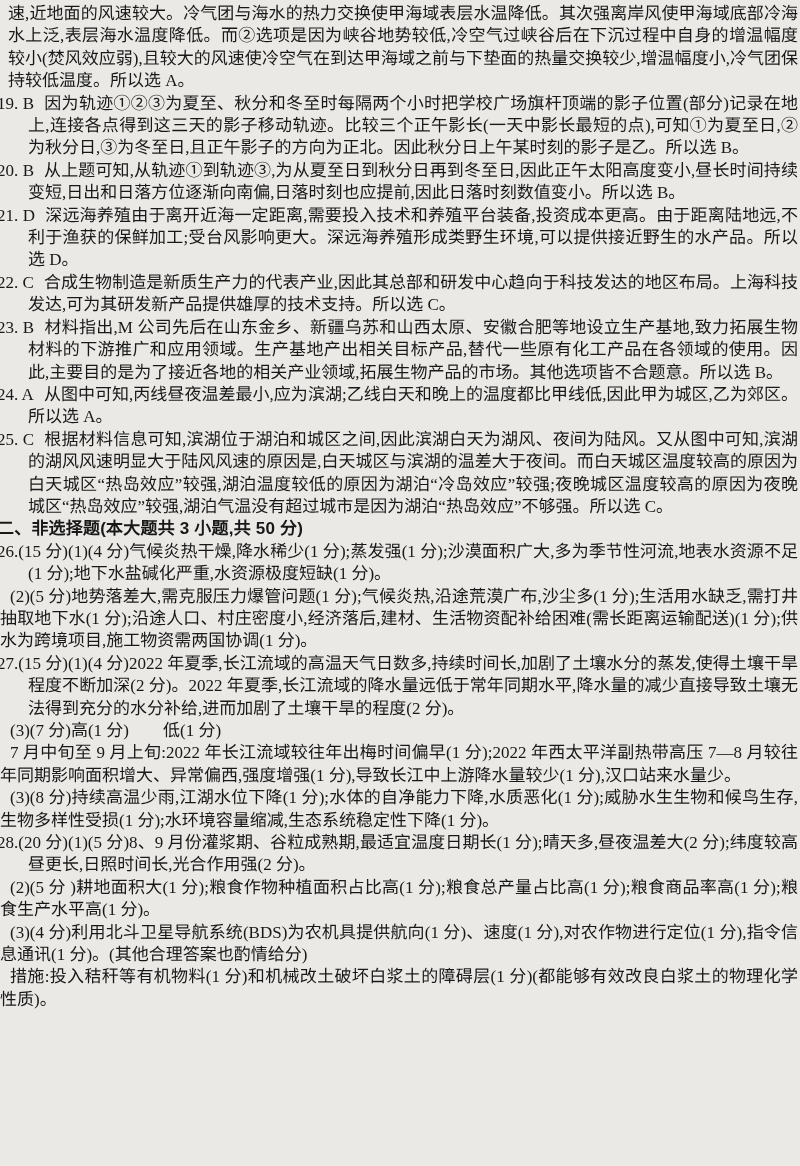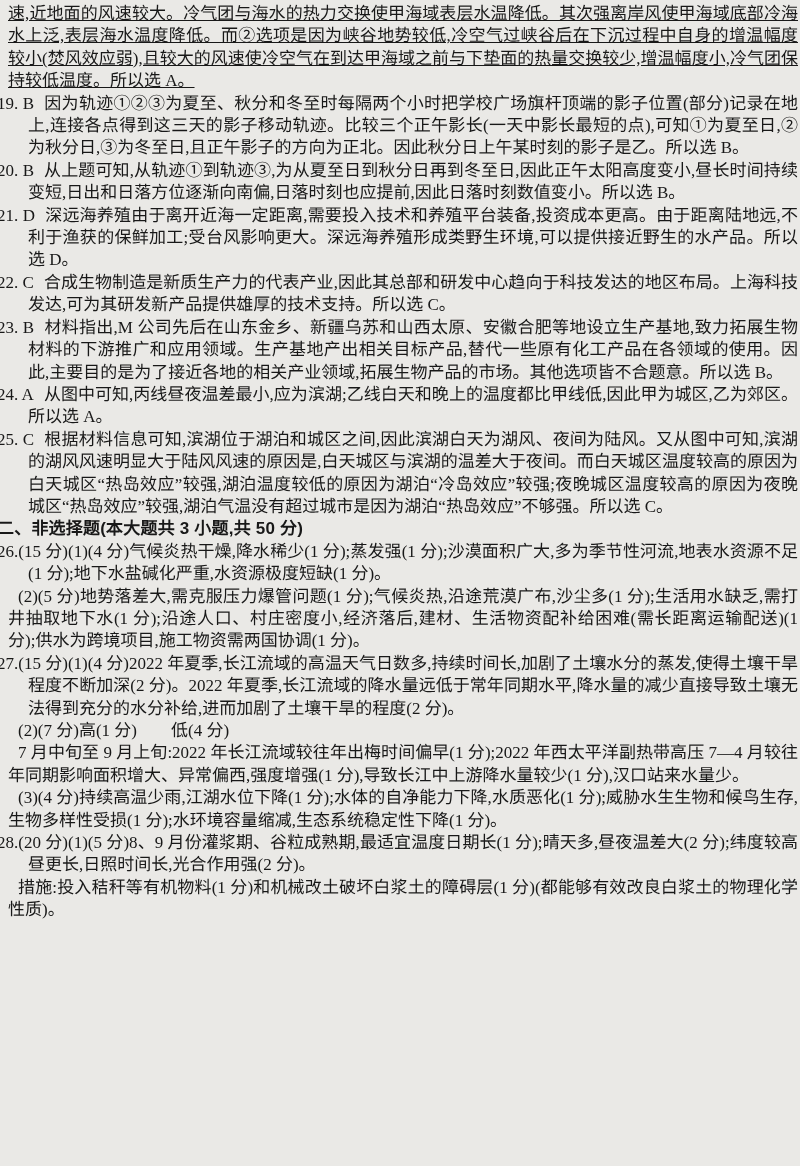--- a/index.html
+++ b/index.html
@@ -19,32 +19,32 @@
     line-height: 22.4px;
     color: #181818;
     text-align: justify;
     text-justify: inter-character;
   }
   .para {
     margin: 0;
     word-break: break-all;
   }
   
-  .p-cont { margin-left: 8px; text-decoration: underline; }
+  .p-cont { margin-left: 8px; }
   
   .p-item {
     margin-left: -3px;
     padding-left: 31px;
     text-indent: -31px;
   }
   .p-item.p-choice .label { margin-right: 10px; }
   .label { white-space: pre; }
   
   .p-sub {
-    margin-left: 8px;
+    margin-left: 0;
     text-indent: 10px;
   }
   
   .p-header {
     margin-left: -3px;
     font-weight: bold;
     font-family: "Liberation Sans", "DejaVu Sans", sans-serif;
     letter-spacing: 0.2px;
   }
 </style>
@@ -57,18 +57,20 @@
     <p class="para p-item p-choice"><span class="label">20. B</span>从上题可知,从轨迹①到轨迹③,为从夏至日到秋分日再到冬至日,因此正午太阳高度变小,昼长时间持续变短,日出和日落方位逐渐向南偏,日落时刻也应提前,因此日落时刻数值变小。所以选 B。</p>
     <p class="para p-item p-choice"><span class="label">21. D</span>深远海养殖由于离开近海一定距离,需要投入技术和养殖平台装备,投资成本更高。由于距离陆地远,不利于渔获的保鲜加工;受台风影响更大。深远海养殖形成类野生环境,可以提供接近野生的水产品。所以选 D。</p>
     <p class="para p-item p-choice"><span class="label">22. C</span>合成生物制造是新质生产力的代表产业,因此其总部和研发中心趋向于科技发达的地区布局。上海科技发达,可为其研发新产品提供雄厚的技术支持。所以选 C。</p>
     <p class="para p-item p-choice"><span class="label">23. B</span>材料指出,M 公司先后在山东金乡、新疆乌苏和山西太原、安徽合肥等地设立生产基地,致力拓展生物材料的下游推广和应用领域。生产基地产出相关目标产品,替代一些原有化工产品在各领域的使用。因此,主要目的是为了接近各地的相关产业领域,拓展生物产品的市场。其他选项皆不合题意。所以选 B。</p>
     <p class="para p-item p-choice"><span class="label">24. A</span>从图中可知,丙线昼夜温差最小,应为滨湖;乙线白天和晚上的温度都比甲线低,因此甲为城区,乙为郊区。所以选 A。</p>
     <p class="para p-item p-choice"><span class="label">25. C</span>根据材料信息可知,滨湖位于湖泊和城区之间,因此滨湖白天为湖风、夜间为陆风。又从图中可知,滨湖的湖风风速明显大于陆风风速的原因是,白天城区与滨湖的温差大于夜间。而白天城区温度较高的原因为白天城区“热岛效应”较强,湖泊温度较低的原因为湖泊“冷岛效应”较强;夜晚城区温度较高的原因为夜晚城区“热岛效应”较强,湖泊气温没有超过城市是因为湖泊“热岛效应”不够强。所以选 C。</p>
     <p class="para p-header">二、非选择题(本大题共 3 小题,共 50 分)</p>
     <p class="para p-item"><span class="label">26.</span>(15 分)(1)(4 分)气候炎热干燥,降水稀少(1 分);蒸发强(1 分);沙漠面积广大,多为季节性河流,地表水资源不足(1 分);地下水盐碱化严重,水资源极度短缺(1 分)。</p>
     <p class="para p-sub">(2)(5 分)地势落差大,需克服压力爆管问题(1 分);气候炎热,沿途荒漠广布,沙尘多(1 分);生活用水缺乏,需打井抽取地下水(1 分);沿途人口、村庄密度小,经济落后,建材、生活物资配补给困难(需长距离运输配送)(1 分);供水为跨境项目,施工物资需两国协调(1 分)。</p>
     <p class="para p-item"><span class="label">27.</span>(15 分)(1)(4 分)2022 年夏季,长江流域的高温天气日数多,持续时间长,加剧了土壤水分的蒸发,使得土壤干旱程度不断加深(2 分)。2022 年夏季,长江流域的降水量远低于常年同期水平,降水量的减少直接导致土壤无法得到充分的水分补给,进而加剧了土壤干旱的程度(2 分)。</p>
-    <p class="para p-sub">(2)(7 分)高(1 分)　　低(4 分)</p>
-    <p class="para p-sub">7 月中旬至 9 月上旬:2022 年长江流域较往年出梅时间偏早(1 分);2022 年西太平洋副热带高压 7—4 月较往年同期影响面积增大、异常偏西,强度增强(1 分),导致长江中上游降水量较少(1 分),汉口站来水量少。</p>
-    <p class="para p-sub">(3)(4 分)持续高温少雨,江湖水位下降(1 分);水体的自净能力下降,水质恶化(1 分);威胁水生生物和候鸟生存,生物多样性受损(1 分);水环境容量缩减,生态系统稳定性下降(1 分)。</p>
+    <p class="para p-sub">(3)(7 分)高(1 分)　　低(1 分)</p>
+    <p class="para p-sub">7 月中旬至 9 月上旬:2022 年长江流域较往年出梅时间偏早(1 分);2022 年西太平洋副热带高压 7—8 月较往年同期影响面积增大、异常偏西,强度增强(1 分),导致长江中上游降水量较少(1 分),汉口站来水量少。</p>
+    <p class="para p-sub">(3)(8 分)持续高温少雨,江湖水位下降(1 分);水体的自净能力下降,水质恶化(1 分);威胁水生生物和候鸟生存,生物多样性受损(1 分);水环境容量缩减,生态系统稳定性下降(1 分)。</p>
     <p class="para p-item"><span class="label">28.</span>(20 分)(1)(5 分)8、9 月份灌浆期、谷粒成熟期,最适宜温度日期长(1 分);晴天多,昼夜温差大(2 分);纬度较高昼更长,日照时间长,光合作用强(2 分)。</p>
+    <p class="para p-sub">(2)(5 分 )耕地面积大(1 分);粮食作物种植面积占比高(1 分);粮食总产量占比高(1 分);粮食商品率高(1 分);粮食生产水平高(1 分)。</p>
+    <p class="para p-sub">(3)(4 分)利用北斗卫星导航系统(BDS)为农机具提供航向(1 分)、速度(1 分),对农作物进行定位(1 分),指令信息通讯(1 分)。(其他合理答案也酌情给分)</p>
     <p class="para p-sub">措施:投入秸秆等有机物料(1 分)和机械改土破坏白浆土的障碍层(1 分)(都能够有效改良白浆土的物理化学性质)。</p>
   </div>
 
 </body></html>

